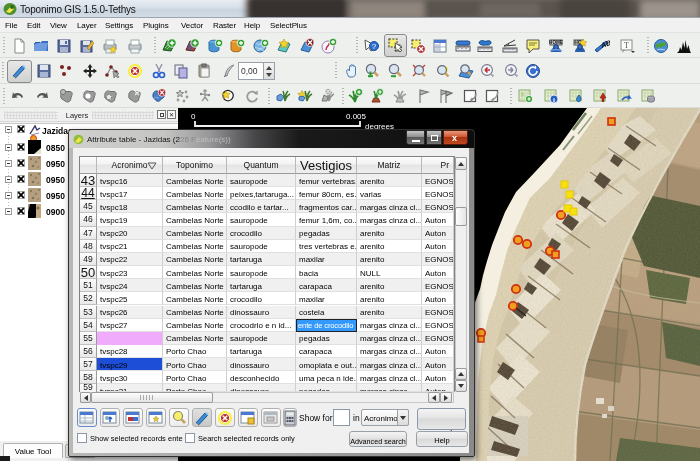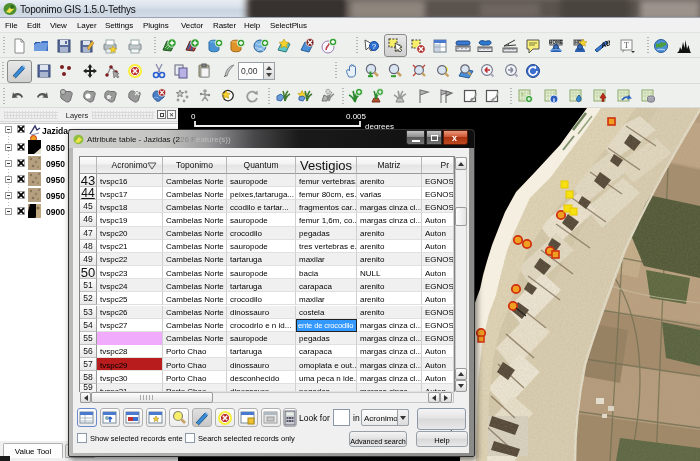--- a/index.html
+++ b/index.html
@@ -770,21 +770,21 @@
 <div class="abs" style="left:357px;top:331.8px;width:65px;height:13.15px;background:#f0f0f0;border-right:1px solid #d0d0d0;border-bottom:1px solid #e0e0e0;font-size:8px;color:#000;padding:2.5px 0 0 3px;overflow:hidden;white-space:nowrap;">margas cinza cl...</div>
 <div class="abs" style="left:422px;top:331.8px;width:32px;height:13.15px;background:#f0f0f0;border-right:1px solid #d0d0d0;border-bottom:1px solid #e0e0e0;font-size:8px;color:#000;padding:2.5px 0 0 3px;overflow:hidden;white-space:nowrap;">EGNOS</div>
 <div class="abs" style="left:80px;top:344.95000000000005px;width:17px;height:13.15px;background:linear-gradient(180deg,#fdfdfd,#e8e8e8);border-right:1px solid #9a9a9a;border-bottom:1px solid #c0c0c0;font-size:8.5px;color:#111;text-align:center;line-height:13.15px;overflow:hidden;">56</div>
 <div class="abs" style="left:97px;top:344.95000000000005px;width:66px;height:13.15px;background:#ffffff;border-right:1px solid #d0d0d0;border-bottom:1px solid #e0e0e0;font-size:8px;color:#000;padding:2.5px 0 0 3px;overflow:hidden;white-space:nowrap;">tvspc28</div>
 <div class="abs" style="left:163px;top:344.95000000000005px;width:64px;height:13.15px;background:#ffffff;border-right:1px solid #d0d0d0;border-bottom:1px solid #e0e0e0;font-size:8px;color:#000;padding:2.5px 0 0 3px;overflow:hidden;white-space:nowrap;">Porto Chao</div>
 <div class="abs" style="left:227px;top:344.95000000000005px;width:69px;height:13.15px;background:#ffffff;border-right:1px solid #d0d0d0;border-bottom:1px solid #e0e0e0;font-size:8px;color:#000;padding:2.5px 0 0 3px;overflow:hidden;white-space:nowrap;">tartaruga</div>
 <div class="abs" style="left:296px;top:344.95000000000005px;width:61px;height:13.15px;background:#ffffff;border-right:1px solid #d0d0d0;border-bottom:1px solid #e0e0e0;font-size:8px;color:#000;padding:2.5px 0 0 3px;overflow:hidden;white-space:nowrap;">carapaca</div>
 <div class="abs" style="left:357px;top:344.95000000000005px;width:65px;height:13.15px;background:#ffffff;border-right:1px solid #d0d0d0;border-bottom:1px solid #e0e0e0;font-size:8px;color:#000;padding:2.5px 0 0 3px;overflow:hidden;white-space:nowrap;">margas cinza cl...</div>
 <div class="abs" style="left:422px;top:344.95000000000005px;width:32px;height:13.15px;background:#ffffff;border-right:1px solid #d0d0d0;border-bottom:1px solid #e0e0e0;font-size:8px;color:#000;padding:2.5px 0 0 3px;overflow:hidden;white-space:nowrap;">Auton</div>
 <div class="abs" style="left:80px;top:358.1px;width:17px;height:13.15px;background:linear-gradient(180deg,#fdfdfd,#e8e8e8);border-right:1px solid #9a9a9a;border-bottom:1px solid #c0c0c0;font-size:8.5px;color:#111;text-align:center;line-height:13.15px;overflow:hidden;">57</div>
-<div class="abs" style="left:97px;top:358.1px;width:66px;height:13.15px;background:#b91c1c;border-right:1px solid #d0d0d0;border-bottom:1px solid #e0e0e0;font-size:8px;color:#000;padding:2.5px 0 0 3px;overflow:hidden;white-space:nowrap;">tvspc29</div>
+<div class="abs" style="left:97px;top:358.1px;width:66px;height:13.15px;background:#1d4ed8;border-right:1px solid #d0d0d0;border-bottom:1px solid #e0e0e0;font-size:8px;color:#000;padding:2.5px 0 0 3px;overflow:hidden;white-space:nowrap;">tvspc29</div>
 <div class="abs" style="left:163px;top:358.1px;width:64px;height:13.15px;background:#f0f0f0;border-right:1px solid #d0d0d0;border-bottom:1px solid #e0e0e0;font-size:8px;color:#000;padding:2.5px 0 0 3px;overflow:hidden;white-space:nowrap;">Porto Chao</div>
 <div class="abs" style="left:227px;top:358.1px;width:69px;height:13.15px;background:#f0f0f0;border-right:1px solid #d0d0d0;border-bottom:1px solid #e0e0e0;font-size:8px;color:#000;padding:2.5px 0 0 3px;overflow:hidden;white-space:nowrap;">dinossauro</div>
 <div class="abs" style="left:296px;top:358.1px;width:61px;height:13.15px;background:#f0f0f0;border-right:1px solid #d0d0d0;border-bottom:1px solid #e0e0e0;font-size:8px;color:#000;padding:2.5px 0 0 3px;overflow:hidden;white-space:nowrap;">omoplata e out...</div>
 <div class="abs" style="left:357px;top:358.1px;width:65px;height:13.15px;background:#f0f0f0;border-right:1px solid #d0d0d0;border-bottom:1px solid #e0e0e0;font-size:8px;color:#000;padding:2.5px 0 0 3px;overflow:hidden;white-space:nowrap;">margas cinza cl...</div>
 <div class="abs" style="left:422px;top:358.1px;width:32px;height:13.15px;background:#f0f0f0;border-right:1px solid #d0d0d0;border-bottom:1px solid #e0e0e0;font-size:8px;color:#000;padding:2.5px 0 0 3px;overflow:hidden;white-space:nowrap;">Auton</div>
 <div class="abs" style="left:80px;top:371.25px;width:17px;height:13.15px;background:linear-gradient(180deg,#fdfdfd,#e8e8e8);border-right:1px solid #9a9a9a;border-bottom:1px solid #c0c0c0;font-size:8.5px;color:#111;text-align:center;line-height:13.15px;overflow:hidden;">58</div>
 <div class="abs" style="left:97px;top:371.25px;width:66px;height:13.15px;background:#ffffff;border-right:1px solid #d0d0d0;border-bottom:1px solid #e0e0e0;font-size:8px;color:#000;padding:2.5px 0 0 3px;overflow:hidden;white-space:nowrap;">tvspc30</div>
 <div class="abs" style="left:163px;top:371.25px;width:64px;height:13.15px;background:#ffffff;border-right:1px solid #d0d0d0;border-bottom:1px solid #e0e0e0;font-size:8px;color:#000;padding:2.5px 0 0 3px;overflow:hidden;white-space:nowrap;">Porto Chao</div>
 <div class="abs" style="left:227px;top:371.25px;width:69px;height:13.15px;background:#ffffff;border-right:1px solid #d0d0d0;border-bottom:1px solid #e0e0e0;font-size:8px;color:#000;padding:2.5px 0 0 3px;overflow:hidden;white-space:nowrap;">desconhecido</div>
 <div class="abs" style="left:296px;top:371.25px;width:61px;height:13.15px;background:#ffffff;border-right:1px solid #d0d0d0;border-bottom:1px solid #e0e0e0;font-size:8px;color:#000;padding:2.5px 0 0 3px;overflow:hidden;white-space:nowrap;">uma peca n ide...</div>
@@ -875,21 +875,21 @@
     <rect x="4.5" y="2.5" width="7" height="3" fill="#e8f0e8"></rect>
     <g fill="#556">
       <rect x="4.5" y="7" width="2" height="2"></rect>
       <rect x="7" y="7" width="2" height="2"></rect>
       <rect x="9.5" y="7" width="2" height="2"></rect>
       <rect x="4.5" y="10" width="2" height="2"></rect>
       <rect x="7" y="10" width="2" height="2"></rect>
       <rect x="9.5" y="10" width="2" height="2"></rect>
     </g>
   </svg>
-<div class="abs" style="left:299px;top:413px;width:34px;height:11px;font-size:8.5px;white-space:nowrap;color:#000;">Look for</div>
+<div class="abs" style="left:299px;top:413px;width:34px;height:11px;font-size:8.5px;white-space:nowrap;color:#000;">Show for</div>
 <div class="abs" style="left:333px;top:409px;width:17px;height:17px;background:#fff;border:1px solid #8a98a8;"></div>
 <div class="abs" style="left:353px;top:413px;width:10px;height:11px;font-size:8.5px;color:#000;">in</div>
 <div class="abs" style="left:361px;top:409px;width:48px;height:17px;background:linear-gradient(180deg,#fefefe,#eaeaea);border:1px solid #9aa0a8;border-radius:2px;font-size:8px;padding:4px 0 0 2px;">Acronimo</div>
 <div class="abs" style="left:397px;top:409px;width:12px;height:17px;background:linear-gradient(180deg,#f4f4f4,#dcdcdc);border:1px solid #9aa0a8;border-radius:0 2px 2px 0;"></div>
 <div class="abs" style="left:400px;top:416px;width:0;height:0;border-left:3.5px solid transparent;border-right:3.5px solid transparent;border-top:4px solid #333;"></div>
 <div class="abs" style="left:417px;top:408px;width:49px;height:17px;background:linear-gradient(180deg,#f4f4f4,#e4e4e4 45%,#d8d8d8 50%,#e8e8e8);border:1px solid #8a98a8;border-radius:3px;font-size:8.5px;text-align:center;padding-top:20px;">Search</div>
 <div class="abs" style="left:77px;top:433px;width:10px;height:10px;border:1px solid #8a98a8;background:#fff;"></div>
 <div class="abs" style="left:90px;top:434px;width:110px;height:10px;font-size:7.5px;color:#000;white-space:nowrap;">Show selected records ente</div>
 <div class="abs" style="left:185px;top:433px;width:10px;height:10px;border:1px solid #8a98a8;background:#fff;"></div>
 <div class="abs" style="left:198px;top:434px;width:130px;height:10px;font-size:7.5px;color:#000;white-space:nowrap;">Search selected records only</div>

